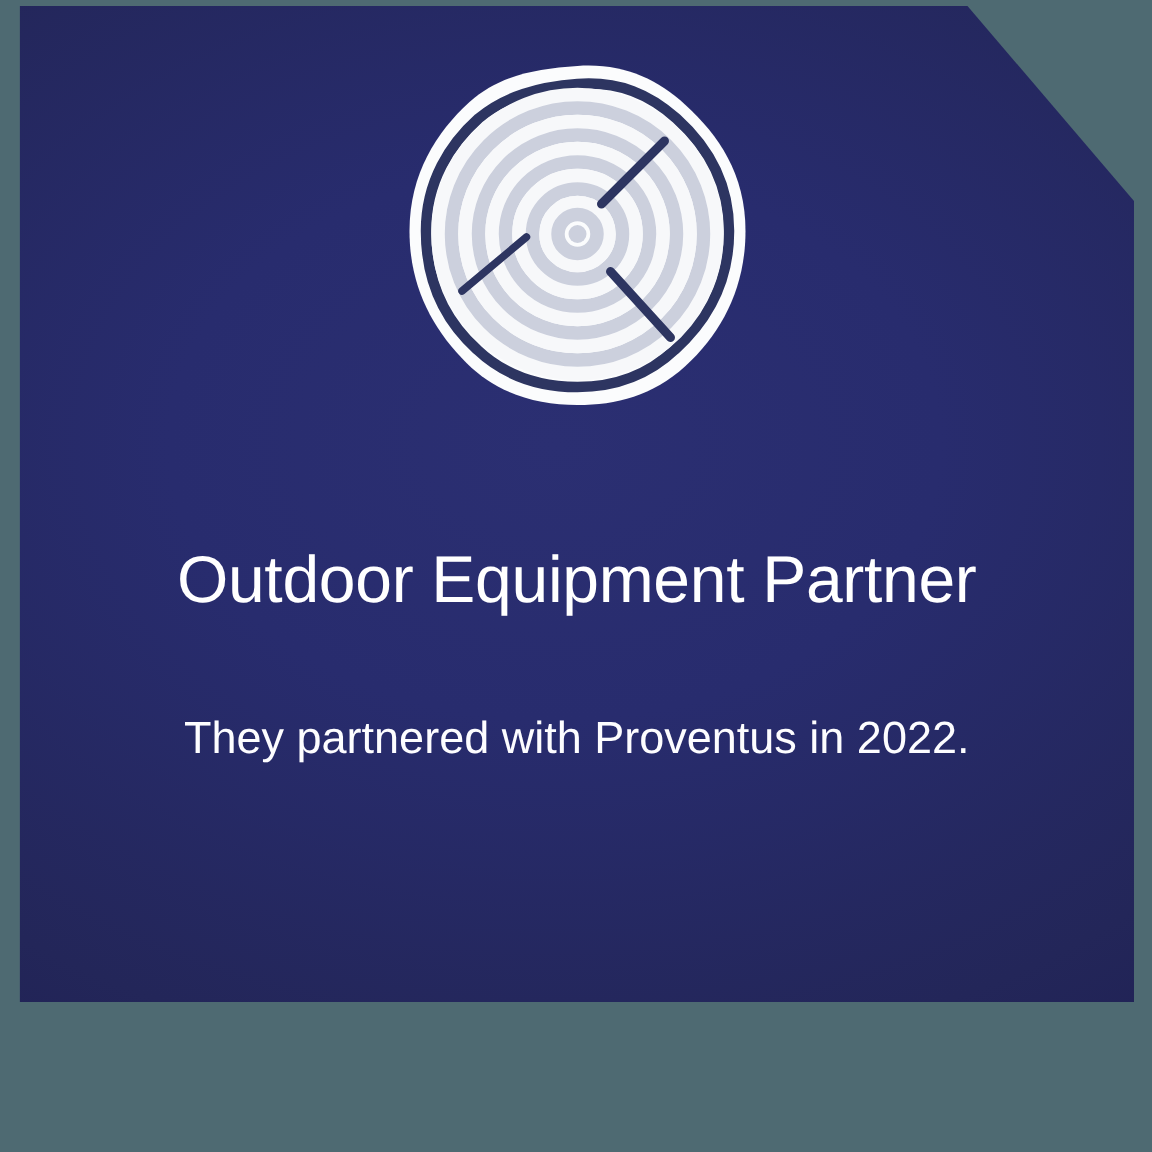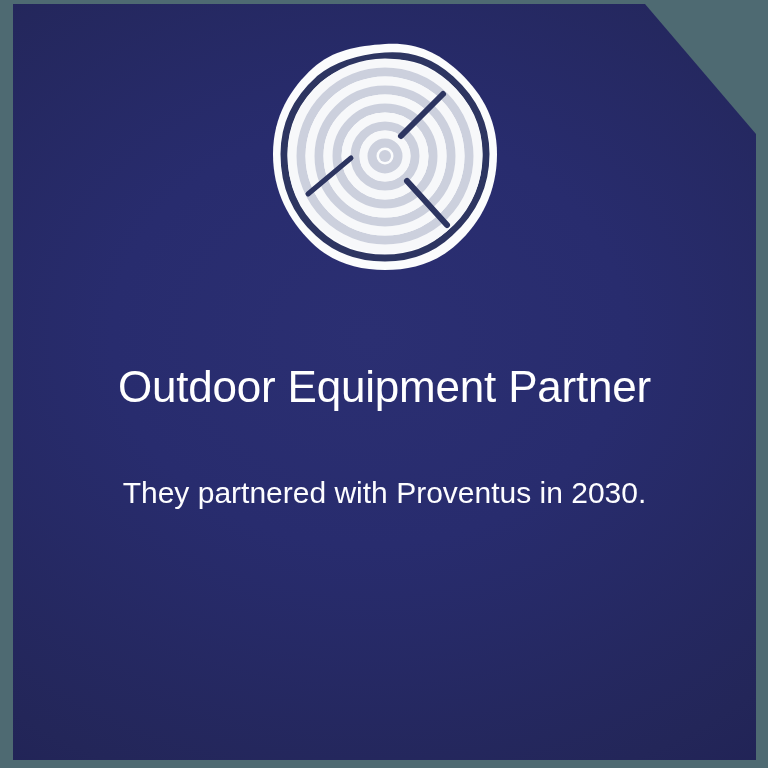--- a/index.html
+++ b/index.html
@@ -21,21 +21,21 @@
     height: 768px;
     background: #4e6a72;
   }
 
   
   .card {
     position: absolute;
     left: 13px;
     top: 4px;
     width: 743px;
-    height: 756px;
+    height: 664px;
     background:
       radial-gradient(115% 92% at 48% 44%,
         #2b2f72 0%,
         #282c6e 30%,
         #232659 68%,
         #1c1c50 100%);
     -webkit-clip-path: polygon(0 0, 632px 0, 743px 130px, 743px 764px, 0 764px);
     clip-path: polygon(0 0, 632px 0, 743px 130px, 743px 764px, 0 764px);
     overflow: hidden;
   }
@@ -136,20 +136,20 @@
 
           <path d="M178 58 L136 100" stroke="#2d3561" stroke-width="6" stroke-linecap="round" fill="none"></path>
           <path d="M43 158 L86 122" stroke="#2d3561" stroke-width="5" stroke-linecap="round" fill="none"></path>
           <path d="M182 189 L142 145" stroke="#2d3561" stroke-width="6" stroke-linecap="round" fill="none"></path>
         </svg>
       </div>
 
       <div class="text-block">
         <h2 class="headline">Outdoor Equipment Partner</h2>
 
-        <p class="body-line body-one">They partnered with Proventus in 2030.</p>
+        <p class="body-line body-one">They partnered with Proventus in 2022.</p>
 
       </div>
 
     </div>
   </div>
 
 </div>
 
 </body></html>

